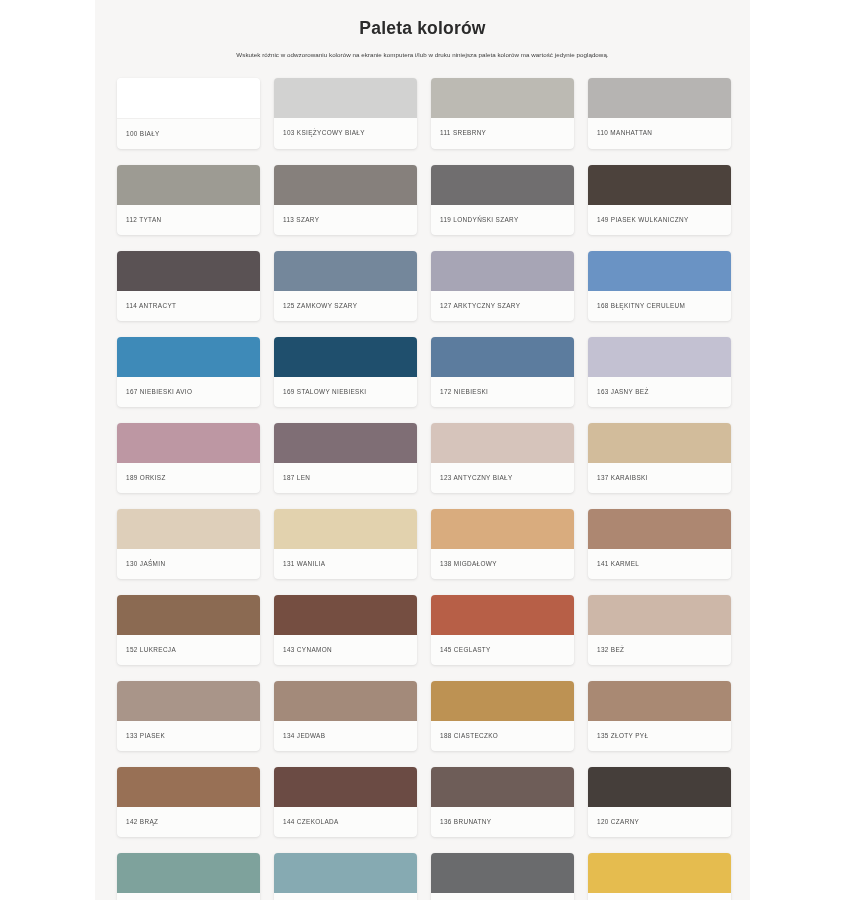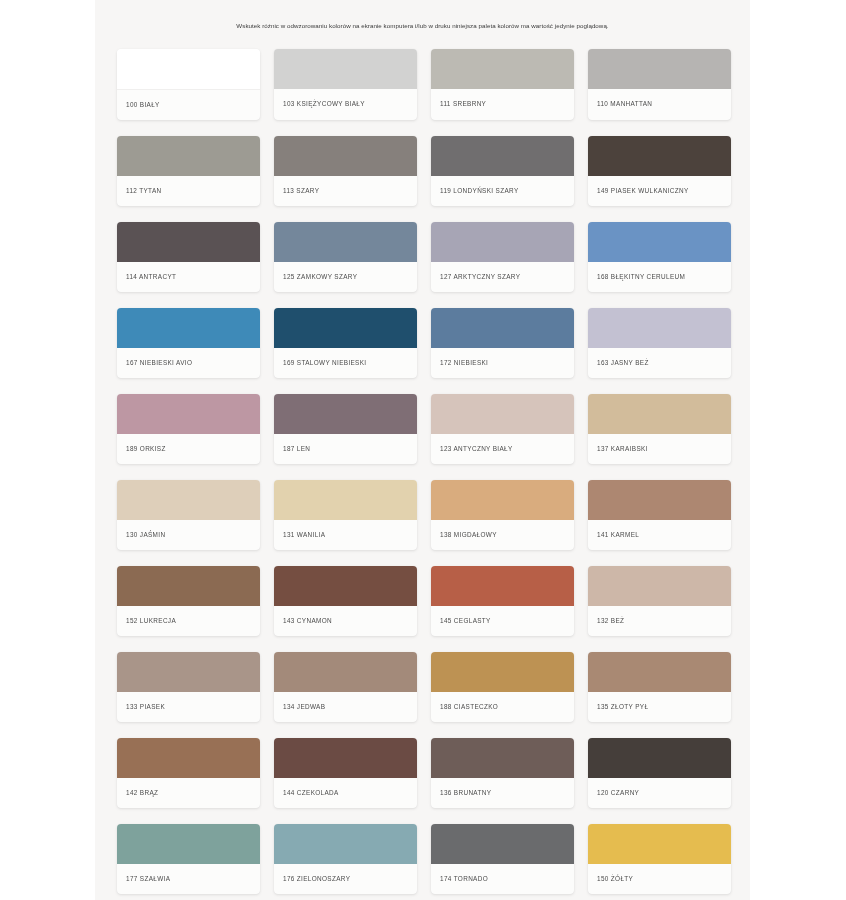--- a/index.html
+++ b/index.html
@@ -79,20 +79,21 @@
     border-bottom: 1px solid #f0efee;
   }
 </style>
 </head>
 <body>
 
 <div id="page">
   <div id="content-area">
     <div id="inner">
 
+      <h1 id="page-title">Paleta kolorów</h1>
 
       <p id="page-subtitle">Wskutek różnic w odwzorowaniu kolorów na ekranie komputera i/lub w druku niniejsza paleta kolorów ma wartość jedynie poglądową.</p>
 
       <div id="swatch-grid">
           <div class="swatch-card is-white">
             <div class="swatch-color" style="background-color: rgb(255, 255, 255);"></div>
             <div class="swatch-label">100 BIAŁY</div>
           </div>
           <div class="swatch-card">
             <div class="swatch-color" style="background-color: rgb(210, 210, 209);"></div>

